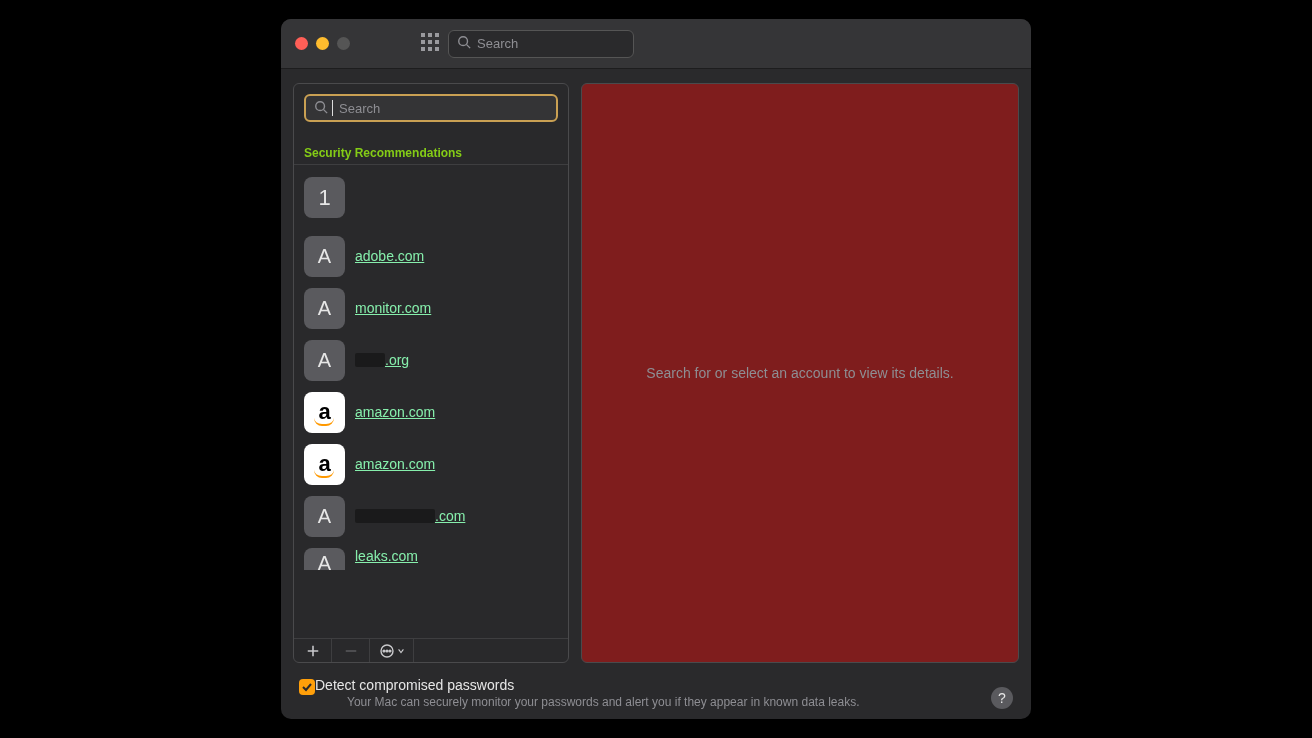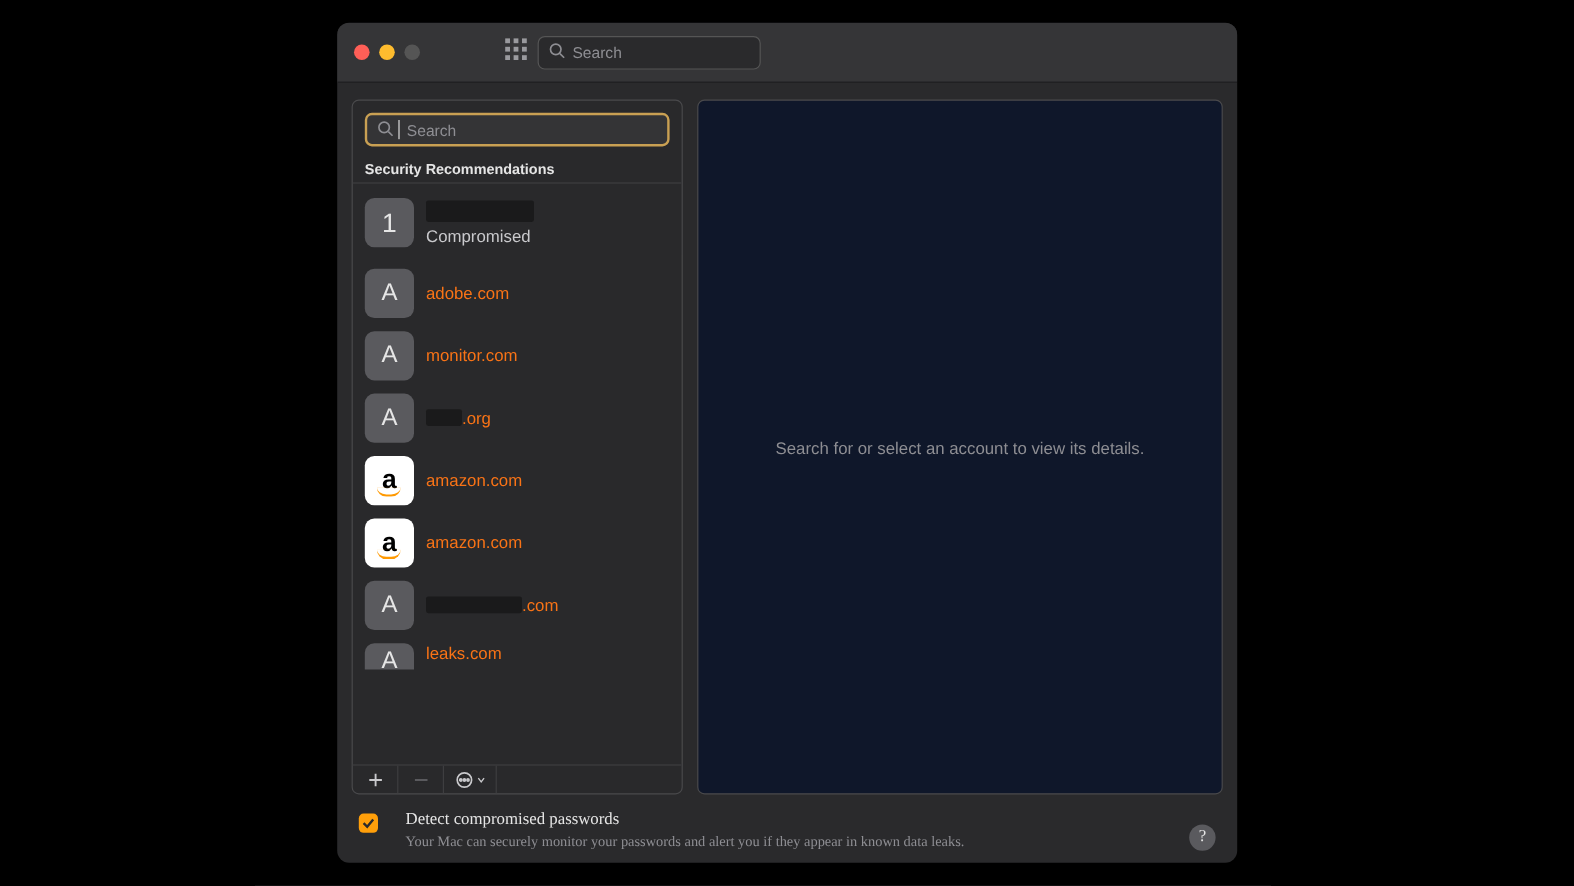--- a/index.html
+++ b/index.html
@@ -54,70 +54,70 @@
   }
   .sb-search-wrap { padding: 10px 10px 4px 10px; }
   .sb-search {
     width: 100%; height: 28px; background: #343436;
     border: 2px solid #c9a053; border-radius: 6px;
     display: flex; align-items: center; padding: 0 8px; gap: 6px;
     color: #8e8e93; font-size: 13px;
   }
   .sb-search svg { width: 14px; height: 14px; }
   .sb-search .caret { width: 1px; height: 16px; background: #ddd; margin-left: -2px; }
-  .section-label { color: #e5e5e5; font-size: 12px; font-weight: 600; padding: 8px 10px 4px 10px; }
+  .section-label { color: #84cc16; font-size: 12px; font-weight: 600; padding: 8px 10px 4px 10px; margin-top: 12px; }
   .rec-item { display: flex; align-items: center; gap: 10px; padding: 12px 10px; cursor: default; }
   .avatar {
     width: 41px; height: 41px; border-radius: 8px; background: #5a5a5e;
     color: #e6e6e6; display: flex; align-items: center; justify-content: center;
     font-size: 20px; font-weight: 400; flex-shrink: 0;
   }
   .avatar.num { font-size: 22px; }
   .avatar.amazon { background: #fff; color: #000; font-weight: 700; font-size: 22px; position: relative; }
   .avatar.amazon .smile {
     position: absolute; bottom: 7px; left: 10px; width: 20px; height: 8px;
     border: 2px solid #ff9900; border-top: none; border-left: none; border-right: none;
     border-radius: 0 0 12px 12px;
   }
   .item-body { flex: 1; display: flex; flex-direction: column; gap: 4px; }
   .redact { background: #1a1a1b; border-radius: 2px; height: 18px; }
   .redact.sm { width: 90px; height: 14px; }
   .subtext { color: #c9c9cc; font-size: 14px; }
   .divider { height: 1px; background: #3e3e40; margin: 0; }
   .list { flex: 1; overflow: hidden; }
   .pw-item { display: flex; align-items: center; gap: 10px; padding: 6px 10px; height: 52px; cursor: default; }
-  .pw-label { color: #f97316; font-size: 14px; display: flex; align-items: center; gap: 0; }
+  .pw-label { color: #86efac; font-size: 14px; display: flex; align-items: center; gap: 0; text-decoration: underline; }
   .toolbar-bottom {
     height: 24px; border-top: 1px solid #3e3e40;
     display: flex; align-items: stretch;
   }
   .tbtn {
     width: 38px; border-right: 1px solid #3e3e40;
     display: flex; align-items: center; justify-content: center;
     color: #c9c9cc; font-size: 16px; cursor: default;
   }
   .tbtn.disabled { color: #5a5a5e; }
   .tbtn.more { width: 44px; gap: 2px; }
   .tbtn.more svg.dots { width: 16px; height: 16px; }
   .tbtn.more svg.chev { width: 8px; height: 8px; }
   .detail {
     flex: 1; border: 1px solid #4a4a4c; border-radius: 6px;
-    background: #0f172a; display: flex; align-items: center; justify-content: center;
+    background: #7f1d1d; display: flex; align-items: center; justify-content: center;
   }
   .placeholder { color: #8e8e93; font-size: 14px; }
-  .footer { display: flex; align-items: flex-start; gap: 23px; padding: 14px 6px 0 6px; font-family: Liberation Serif, serif; }
+  .footer { display: flex; align-items: flex-start; gap: 0; padding: 14px 6px 0 6px; }
   .checkbox {
     width: 16px; height: 16px; border-radius: 4px; background: #ff9f0a;
     display: flex; align-items: center; justify-content: center; margin-top: 2px;
     flex-shrink: 0;
   }
   .checkbox svg { width: 12px; height: 12px; }
   .footer-text { flex: 1; display: flex; flex-direction: column; gap: 2px; }
   .footer-title { color: #e6e6e6; font-size: 14px; }
-  .footer-desc { color: #8e8e93; font-size: 12px; }
+  .footer-desc { color: #8e8e93; font-size: 12px; margin-left: 32px; }
   .help-btn {
     width: 22px; height: 22px; border-radius: 50%; background: #5a5a5e;
     color: #e6e6e6; display: flex; align-items: center; justify-content: center;
     font-size: 14px; align-self: flex-end; cursor: default;
   }
 </style>
 </head>
 <body>
 
 <div class="window">
@@ -179,24 +179,20 @@
             <span class="caret"></span>
             <span>Search</span>
           </div>
         </div>
 
         <div class="section-label">Security Recommendations</div>
         <div class="divider"></div>
 
         <div class="rec-item">
           <div class="avatar num">1</div>
-          <div class="item-body">
-            <div class="redact" style="width:90px"></div>
-            <div class="subtext">Compromised</div>
-          </div>
           <span>
             <svg viewBox="0 0 20 20" fill="#8e8e93">
               <path d="M10 2 L18 17 H2 Z"></path>
               <rect x="9" y="7" width="2" height="5" fill="#2a2a2c"></rect>
               <rect x="9" y="13.5" width="2" height="2" fill="#2a2a2c"></rect>
             </svg>
           </span>
         </div>
 
 

